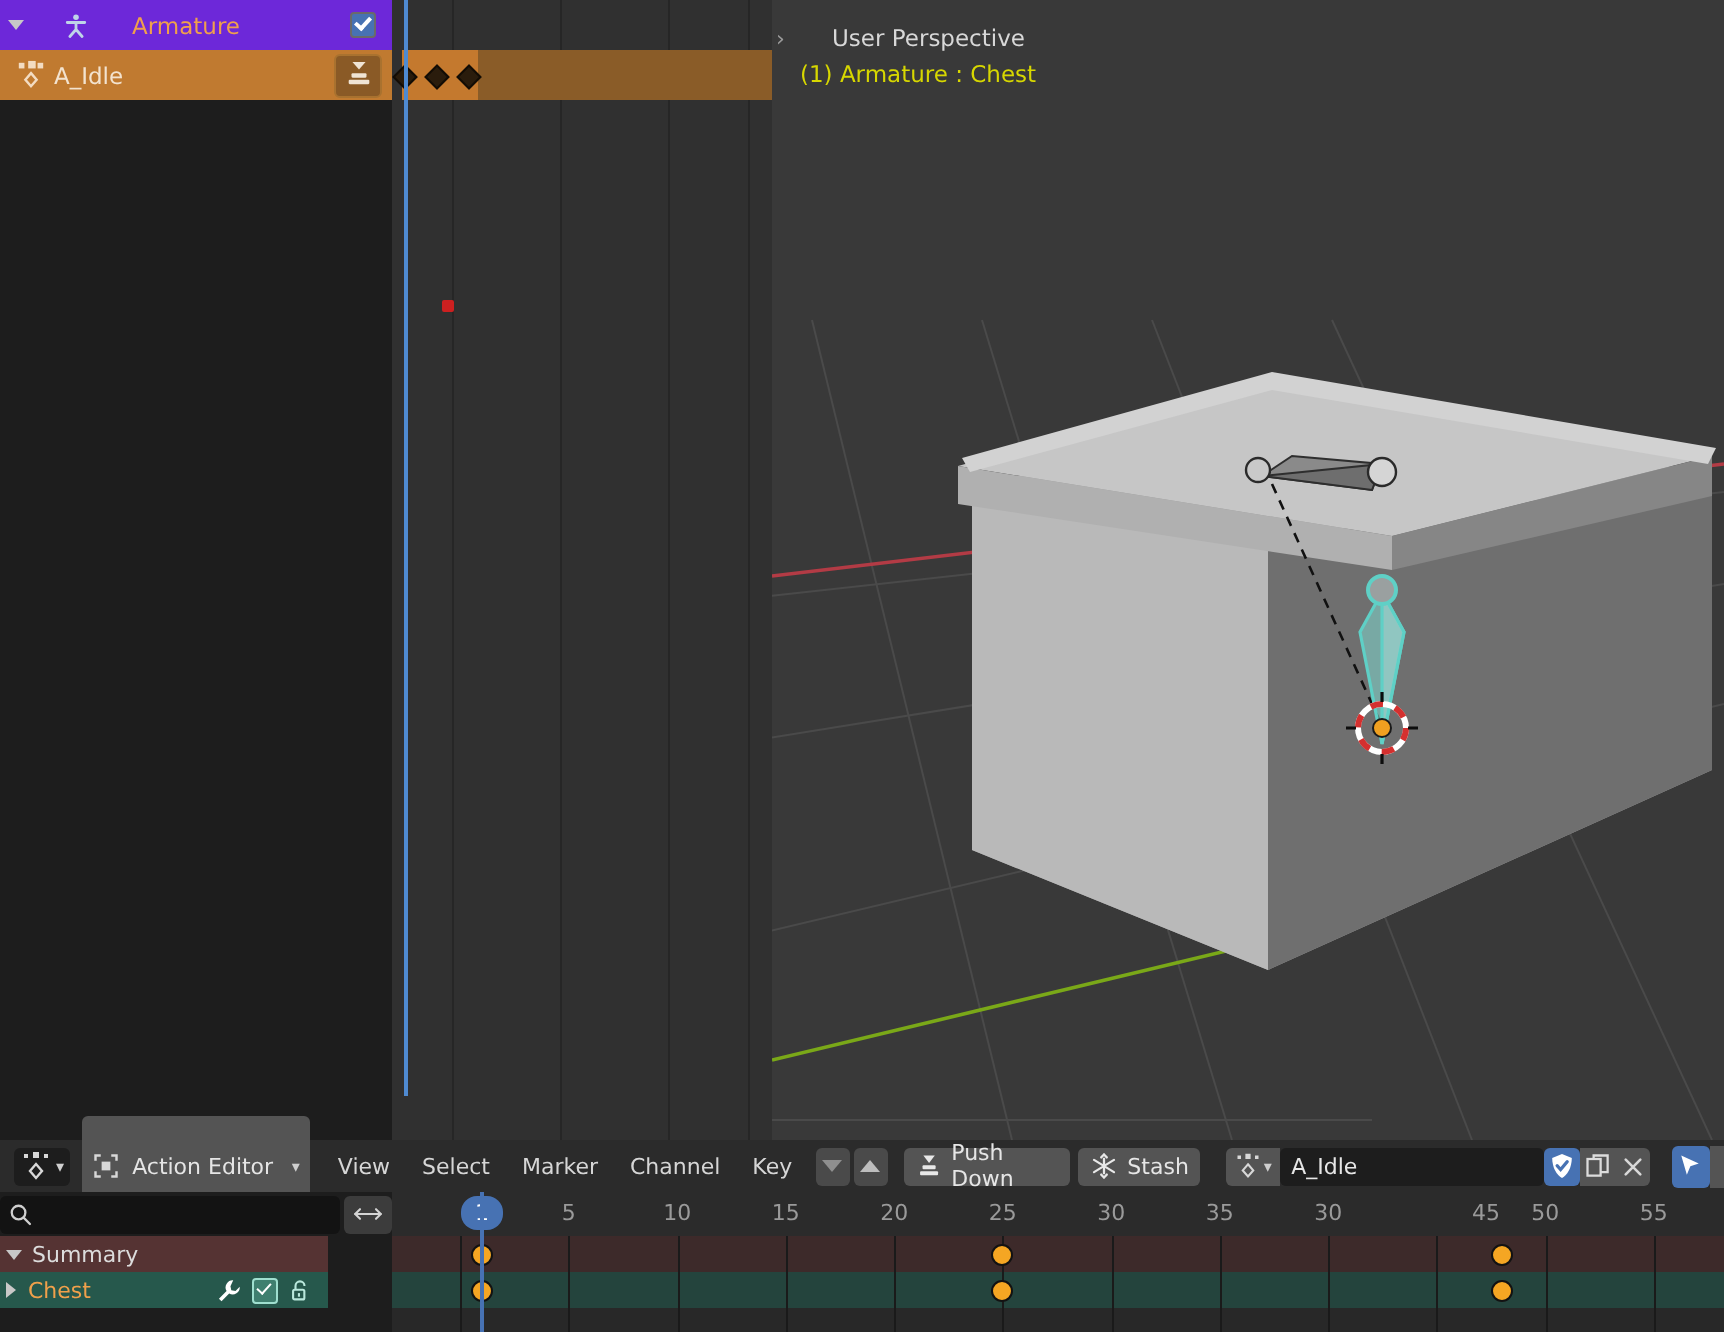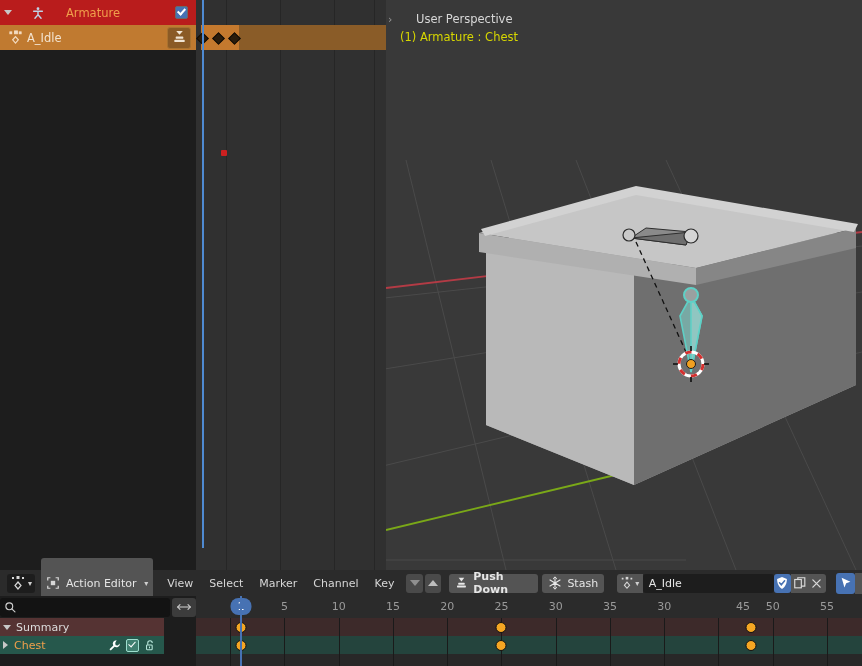--- a/index.html
+++ b/index.html
@@ -5,21 +5,21 @@
   html,body{margin:0;padding:0;background:#1d1d1d;}
   body{width:862px;height:666px;overflow:hidden;
        font-family:"DejaVu Sans","Liberation Sans",sans-serif;
        font-size:11px;color:#e5e5e5;-webkit-font-smoothing:antialiased;}
   #root{position:relative;width:862px;height:666px;}
   .nosel{user-select:none;}
 
   
   #nla{position:absolute;left:0;top:0;width:196px;height:570px;background:#1d1d1d;}
   .nla-row{position:absolute;left:0;width:196px;height:25px;display:flex;align-items:center;}
-  #nla-track{top:0;background:#b91c1c;gap:16px;}
+  #nla-track{top:0;background:#6d28d9;gap:16px;}
   #nla-strip-row{top:25px;background:#c07a30;}
   .tri{width:0;height:0;border-left:4px solid transparent;border-right:4px solid transparent;
        border-top:5px solid #c8c8c8;margin-left:4px;margin-right:3px;}
   .tri-r{width:0;height:0;border-top:4px solid transparent;border-bottom:4px solid transparent;
        border-left:5px solid #c8c8c8;margin-left:5px;margin-right:4px;}
   .nla-name{font-size:11.5px;}
   #armature-name{color:#f0a04b;}
   #aidle-name{color:#f3e3cf;margin-left:4px;}
   .chk{width:11px;height:11px;border:1px solid #6a6a6a;background:#4772b3;border-radius:2px;
        position:relative;}
@@ -252,21 +252,21 @@
       <span class="hdr-menu">Channel</span>
       <span class="hdr-menu">Key</span>
 
       <span class="arrbtn" style="margin-left:4px;">
         <span style="width:0;height:0;border-left:5px solid transparent;border-right:5px solid transparent;border-top:6px solid #8f8f8f;"></span>
       </span>
       <span class="arrbtn">
         <span style="width:0;height:0;border-left:5px solid transparent;border-right:5px solid transparent;border-bottom:6px solid #bdbdbd;"></span>
       </span>
 
-      <span class="hdr-btn" style="margin-left:6px;font-weight:bold;">
+      <span class="hdr-btn" style="margin-left:6px;">
         <svg width="15" height="15" viewBox="0 0 16 16">
           <g fill="#e8e8e8">
             <path d="M4.5 1 L11.5 1 L8 5.5 Z"></path>
             <rect x="4" y="7" width="8" height="2.4" rx="0.6"></rect>
             <rect x="2.5" y="10.6" width="11" height="2.4" rx="0.6"></rect>
           </g>
         </svg>
         <span style="margin-left:5px;">Push Down</span>
       </span>
       <span class="hdr-btn">

